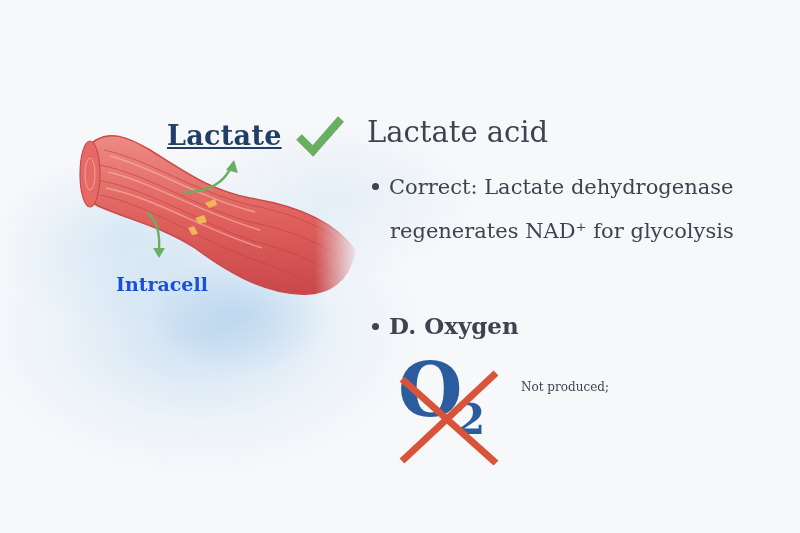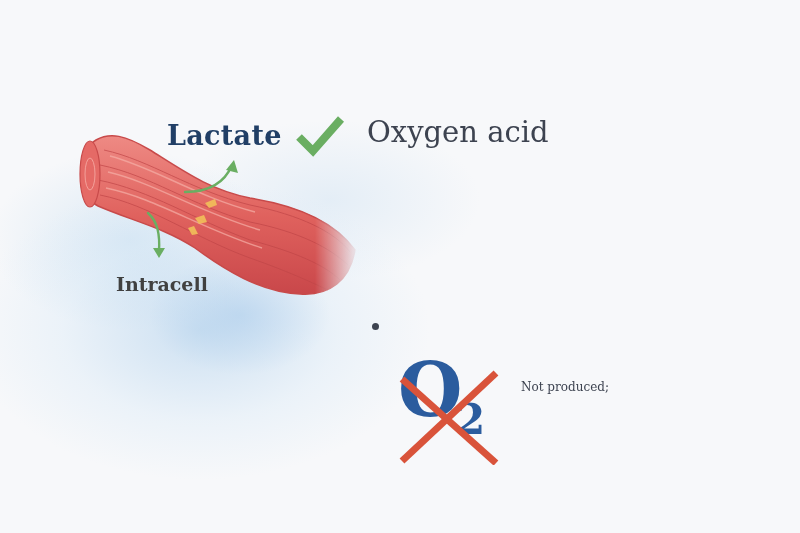--- a/index.html
+++ b/index.html
@@ -10,22 +10,22 @@
   }
   .wash {
     position:absolute; left:0; top:0; width:800px; height:533px;
     background:
       radial-gradient(ellipse 230px 150px at 200px 330px, rgba(170,205,235,0.55), rgba(200,225,245,0.25) 60%, rgba(247,248,250,0) 100%),
       radial-gradient(ellipse 140px 90px at 130px 240px, rgba(185,215,238,0.45), rgba(247,248,250,0) 100%),
       radial-gradient(ellipse 90px 60px at 240px 315px, rgba(150,190,230,0.45), rgba(247,248,250,0) 100%),
       radial-gradient(ellipse 150px 80px at 330px 200px, rgba(205,225,242,0.45), rgba(247,248,250,0) 100%);
   }
   .abs { position:absolute; }
-  .lbl-lactate { left:167px; top:120px; font-size:27px; font-weight:bold; color:#213f66; letter-spacing:0.3px; }
-  .lbl-intra { left:116px; top:270px; font-size:19px; font-weight:bold; color:#404040; line-height:28px; }
+  .lbl-lactate { left:167px; top:120px; font-size:27px; font-weight:bold; color:#213f66; letter-spacing:0.3px;text-decoration:underline; }
+  .lbl-intra { left:116px; top:270px; font-size:19px; font-weight:bold; color:#1d4ed8; line-height:28px; }
   .title { left:367px; top:115px; font-size:29px; color:#3d4350; }
   .bullet { font-size:21px; color:#3d4350; line-height:44px; }
   .b1 { left:372px; top:165px; }
   .b2 { left:372px; top:304px; font-weight:bold; font-size:23px; }
   .indent { padding-left:18px; }
   .dot { display:inline-block; width:7px; height:7px; border-radius:50%; background:#3d4350; margin-right:10px; vertical-align:middle; position:relative; top:-2px; }
   .note { left:521px; top:365px; font-size:12px; color:#3d4350; line-height:44px; }
   .o2 { left:396px; top:355px; width:110px; height:110px; }
   .o2 .O { position:absolute; left:2px; top:-8px; font-size:74px; font-weight:bold; color:#2b5c9e; font-family:"DejaVu Serif",serif; }
   .o2 .two { position:absolute; left:60px; top:40px; font-size:42px; font-weight:bold; color:#2b5c9e; font-family:"DejaVu Serif",serif; }
@@ -82,27 +82,29 @@
 
 <div class="abs lbl-lactate">Lactate</div>
 <div class="abs lbl-intra">
   <div>Intracell</div>
 </div>
 
 <svg class="abs" style="left:295px;top:113px" width="50" height="45" viewBox="0 0 50 45">
   <path d="M4,24 L18,38 L46,6" stroke="#6aae62" stroke-width="8" fill="none" stroke-linejoin="miter"></path>
 </svg>
 
-<div class="abs title">Oxygen acid</div>
+<div class="abs title">Lactate acid</div>
 
 <div class="abs bullet b1">
+  <div><span class="dot"></span><span>Correct: Lactate dehydrogenase</span></div>
+  <div class="indent">regenerates NAD⁺ for glycolysis</div>
 </div>
 
 <div class="abs bullet b2">
-  <span class="dot"></span>
+  <span class="dot"></span><span>D. Oxygen</span>
 </div>
 
 <div class="abs o2">
   <span class="O">O</span>
   <span class="two">2</span>
   <svg style="position:absolute;left:0;top:0" width="110" height="110" viewBox="0 0 110 110">
     <line x1="6" y1="24" x2="100" y2="108" stroke="#d9533a" stroke-width="7"></line>
     <line x1="100" y1="18" x2="6" y2="106" stroke="#d9533a" stroke-width="7"></line>
   </svg>
 </div>

